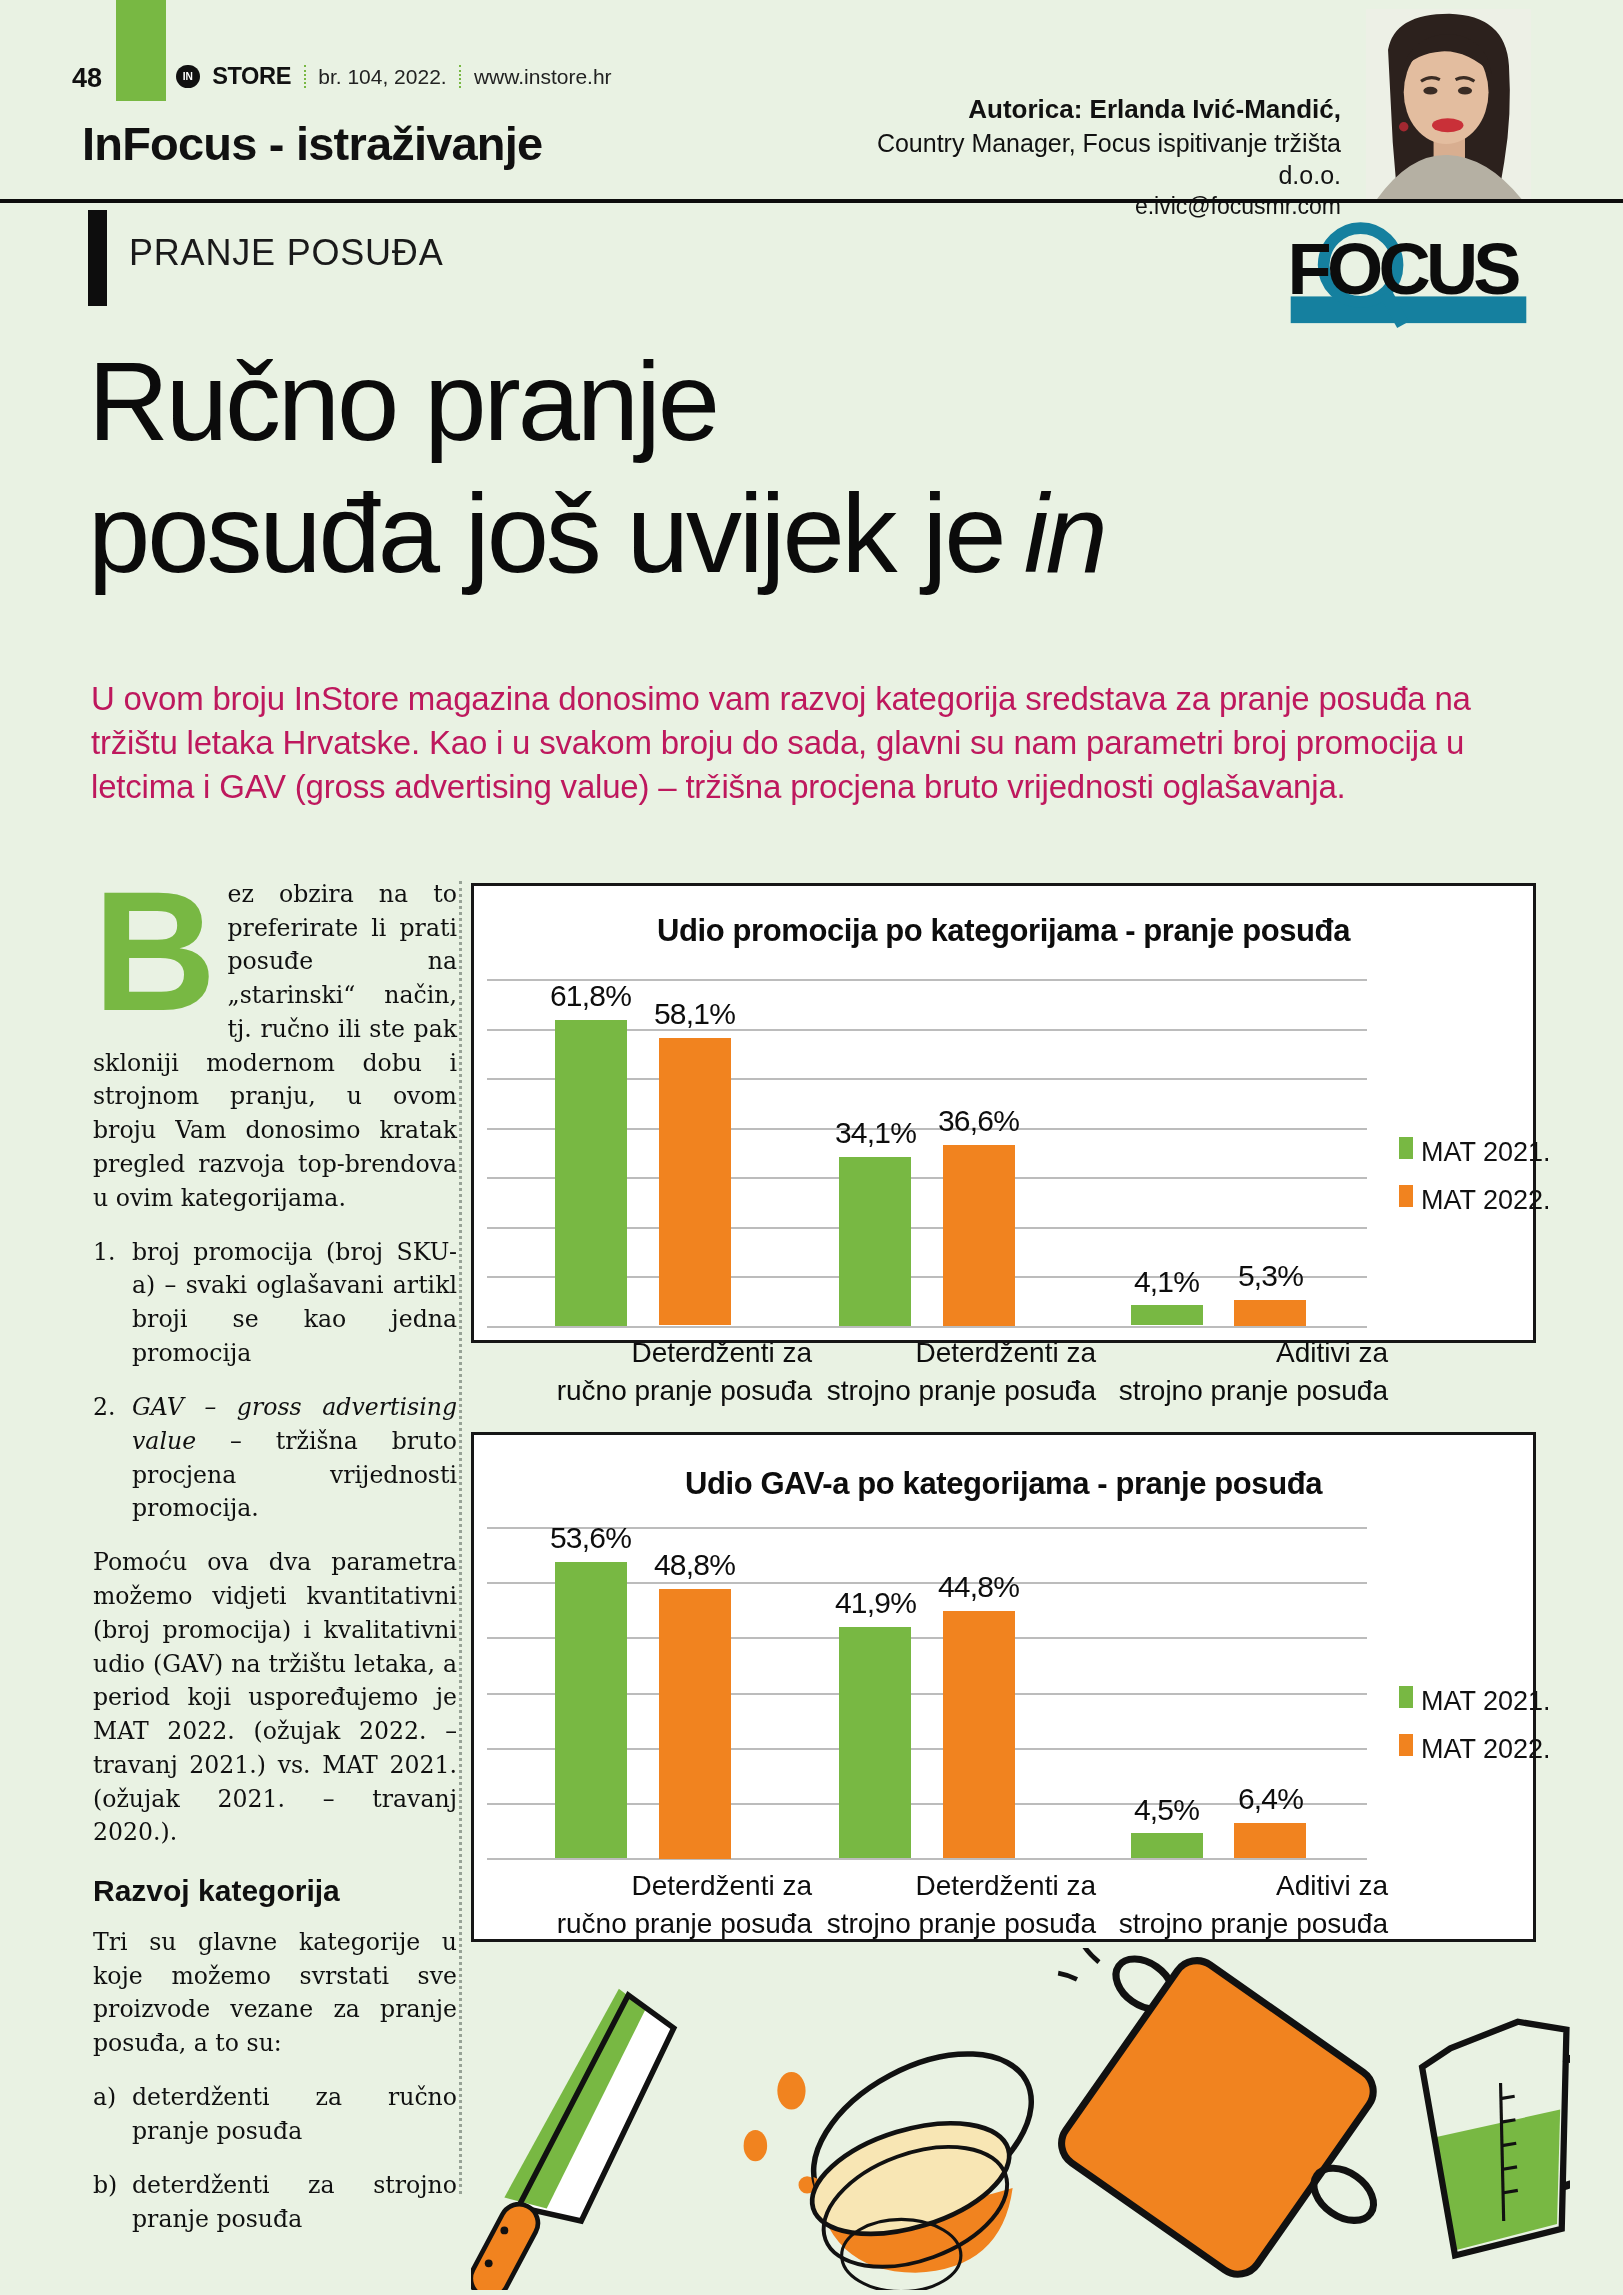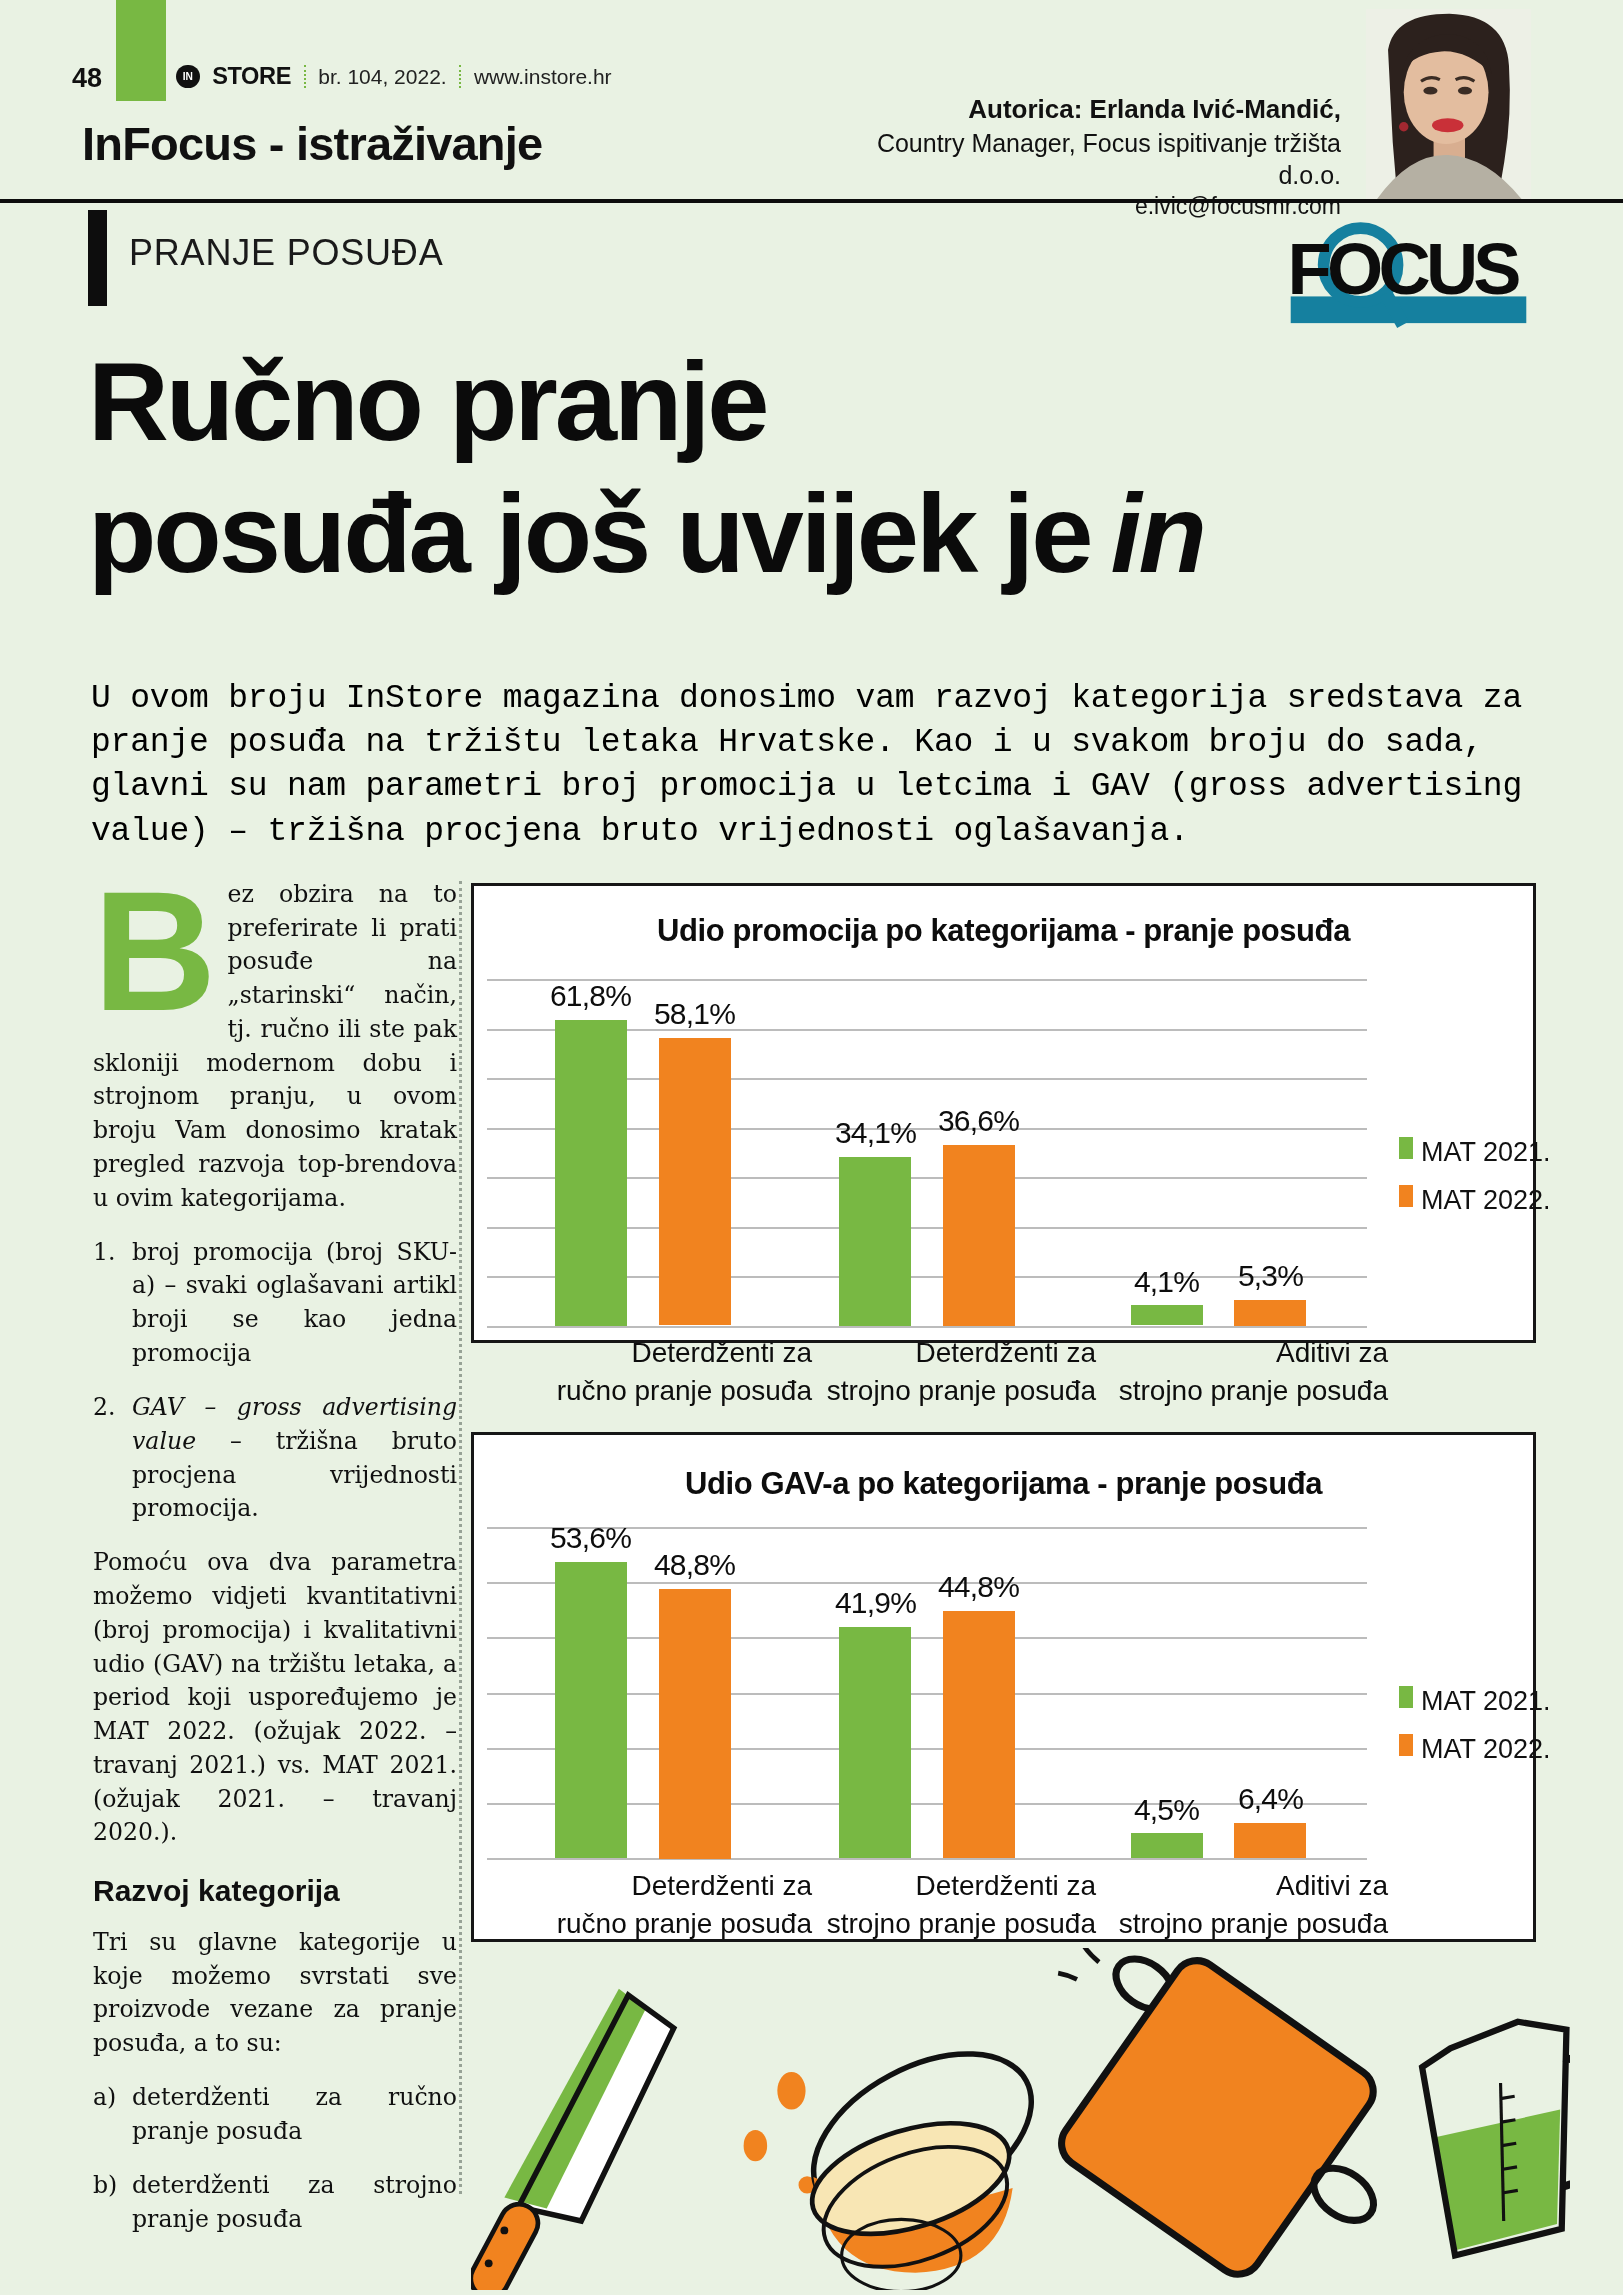--- a/index.html
+++ b/index.html
@@ -25,25 +25,25 @@
   .author-email{font-size:23px;}
   .photo{left:1366px;top:9.4px;width:165px;height:190px;}
 
   
   .kicker-bar{left:88px;top:210px;width:19px;height:96px;background:#0d0d0d;}
   .kicker{left:129px;top:232px;font-size:36px;font-weight:400;letter-spacing:0.8px;color:#1a1a1a;}
 
   .focus-logo{left:1286px;top:221px;width:245px;height:110px;}
 
   
-  .main-title{left:88px;top:336px;font-size:112px;line-height:1.18;font-weight:700;
+  .main-title{left:88px;top:336px;font-size:112px;line-height:1.18;font-weight:400;
               letter-spacing:-3.1px;color:#0b0b0b;}
   .main-title i{margin-left:0.18em;}
-  .intro{left:91px;top:677px;width:1437px;font-size:33px;line-height:1.34;color:#000000;
-         letter-spacing:-0.2px;font-family:Liberation Mono, monospace;}
+  .intro{left:91px;top:677px;width:1437px;font-size:33px;line-height:1.34;color:#be185d;
+         letter-spacing:-0.2px;}
 
   
   .column{left:93px;top:878px;width:364px;font-family:"DejaVu Serif","Liberation Serif",serif;
           font-size:23.6px;line-height:1.43;text-align:justify;color:#101010;}
   .column p{margin:0 0 20.4px 0;}
   .dropcap{float:left;font-family:"Liberation Sans",sans-serif;font-weight:700;
            color:var(--green,#78b843);font-size:171px;line-height:0.78;margin:6.3px 11px 0 0;}
   .num-item{position:relative;padding-left:39px;margin:0 0 20.4px 0;}
   .num-item .marker{position:absolute;left:0;top:0;}
   .col-h2{font-family:"Liberation Sans",sans-serif;font-weight:800;font-size:30px;

